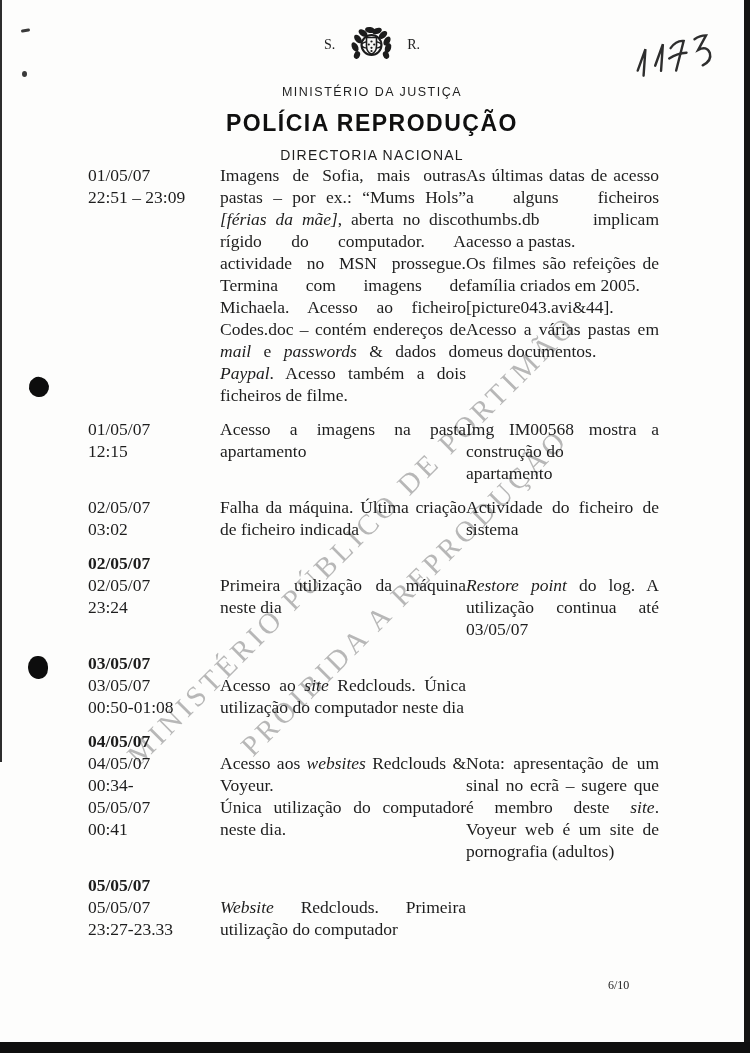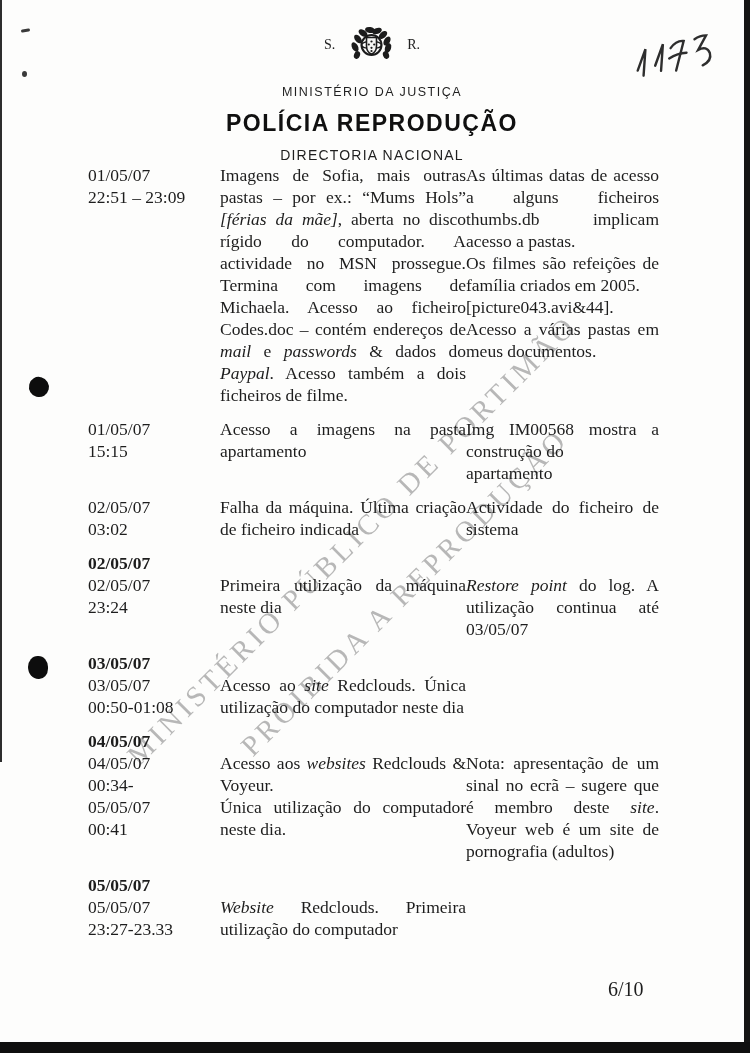--- a/index.html
+++ b/index.html
@@ -37,21 +37,21 @@
   }
   
   .timeline{position:absolute;left:88px;top:164px;width:578px;z-index:1;font-size:17.5px;line-height:22px;}
   .t-row{display:flex;margin-bottom:12px;}
   .t-heading{font-weight:bold;margin-top:12px;}
   .cell p{margin:0;}
   .col-time{width:132px;flex:none;}
   .col-activity{width:246px;flex:none;text-align:justify;}
   .col-notes{width:193px;flex:none;text-align:justify;}
   
-  .page-num{position:absolute;left:608px;top:978px;font-size:20px;z-index:1;}
+  .page-num{position:absolute;left:608px;top:978px;font-size:12px;z-index:1;}
 </style>
 </head>
 <body>
 
 <div class="page">
 
   <div class="edge-left"></div>
   <div class="edge-right"></div>
   <div class="edge-bottom"></div>
   <div class="punch-dot dot-1"></div>
@@ -120,21 +120,21 @@
         <div class="cell col-notes">
           <p><span>As últimas datas de acesso a alguns ficheiros thumbs.db implicam acesso a pastas.</span></p>
           <p><span>Os filmes são refeições de família criados em 2005.</span></p>
           <p><span>[picture043.avi&amp;44].</span></p>
           <p><span>Acesso a várias pastas em meus documentos.</span></p>
         </div>
       </div>
       <div class="t-row">
         <div class="cell col-time">
           <div>01/05/07</div>
-          <div>15:15</div>
+          <div>12:15</div>
         </div>
         <div class="cell col-activity">
           <p><span>Acesso a imagens na pasta apartamento</span></p>
         </div>
         <div class="cell col-notes">
           <p><span>Img IM00568 mostra a construção do</span></p>
           <p><span>apartamento</span></p>
         </div>
       </div>
       <div class="t-row">

